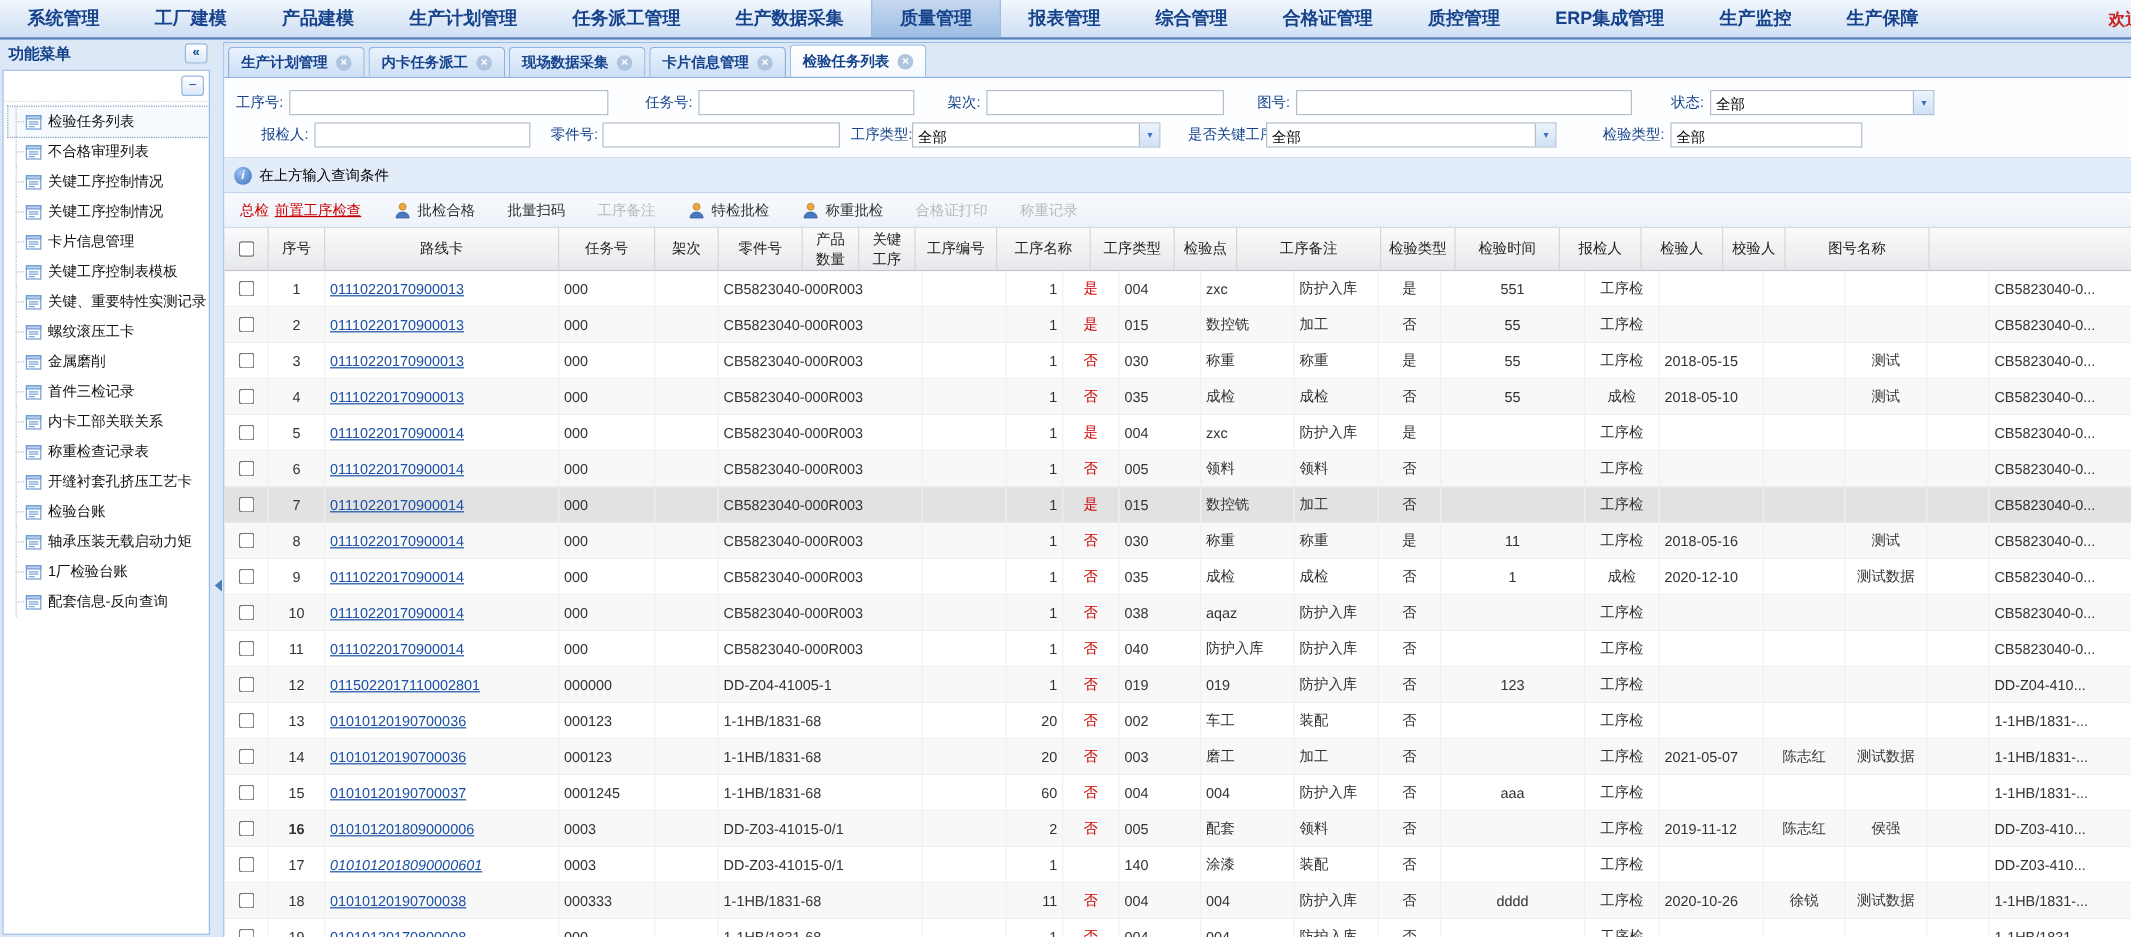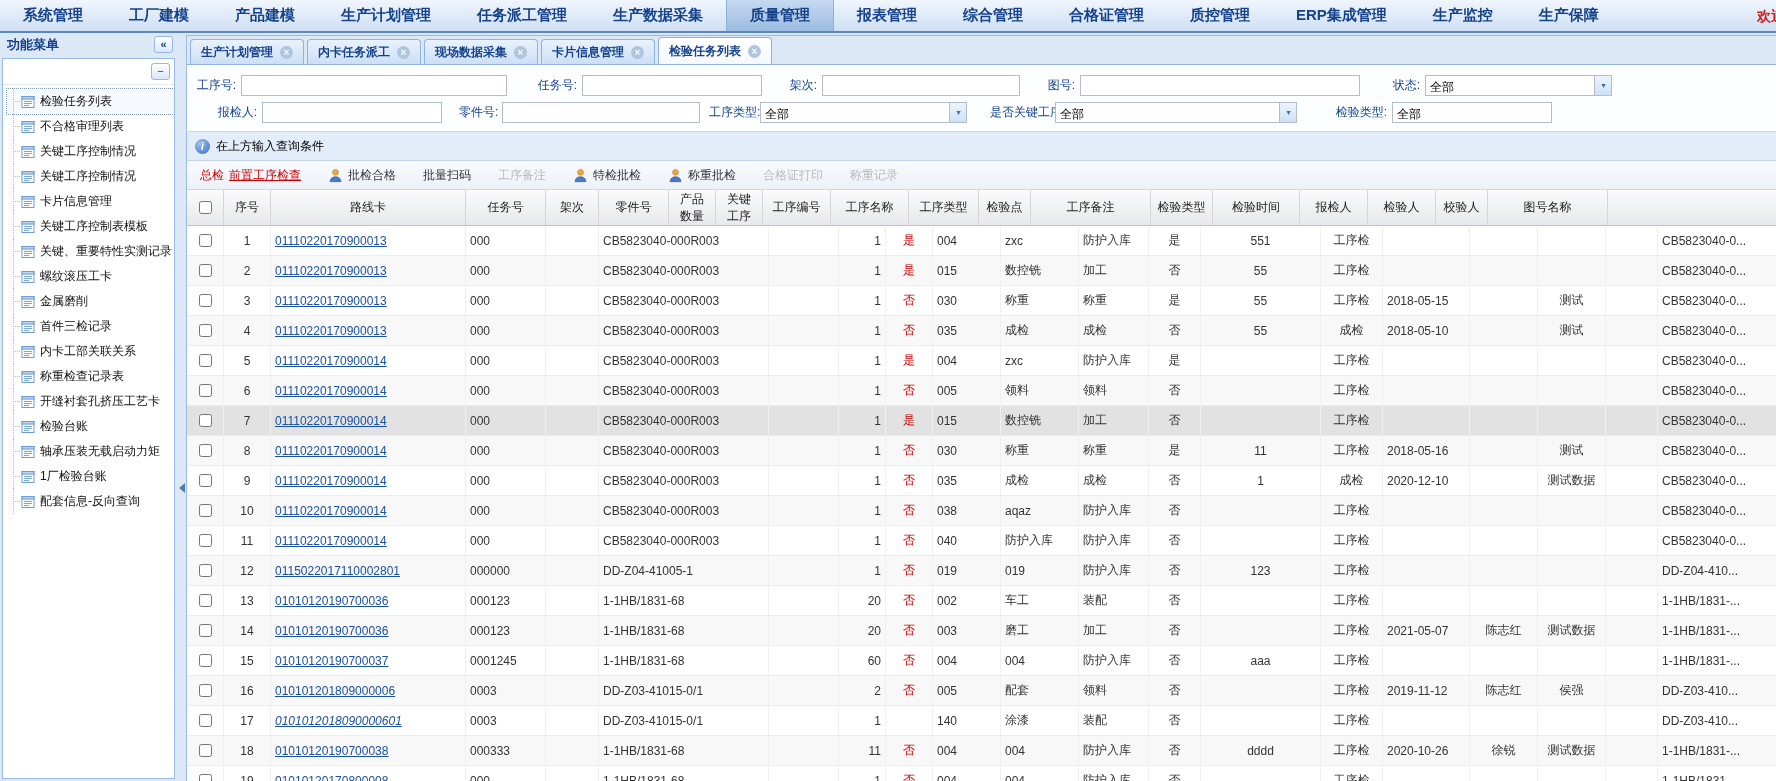--- a/index.html
+++ b/index.html
@@ -872,21 +872,21 @@
             <div class="gcell" style="width: 87px;"></div>
             <div class="gcell c-center" style="width: 68px;"></div>
             <div class="gcell c-center" style="width: 68px;"></div>
             <div class="gcell c-center" style="width: 52px;"></div>
             <div class="gcell" style="width: 120px;">1-1HB/1831-...</div>
           </div>
           <div class="grow alt">
             <div class="gcell c-center" style="width: 37px;">
               <input class="gcheck" type="checkbox" style="">
             </div>
-            <div class="gcell c-center" style="width: 47px;">16</div>
+            <div class="gcell c-center" style="width: 47px; font-weight: bold;">16</div>
             <div class="gcell" style="width: 195px;">
               <a class="cell-link">010101201809000006</a>
             </div>
             <div class="gcell" style="width: 80px;">0003</div>
             <div class="gcell c-center" style="width: 53px;"></div>
             <div class="gcell" style="width: 170px;">DD-Z03-41015-0/1</div>
             <div class="gcell" style="width: 70px;"></div>
             <div class="gcell c-right" style="width: 47px;">2</div>
             <div class="gcell c-center red-val" style="width: 47px;">否</div>
             <div class="gcell" style="width: 68px;">005</div>

